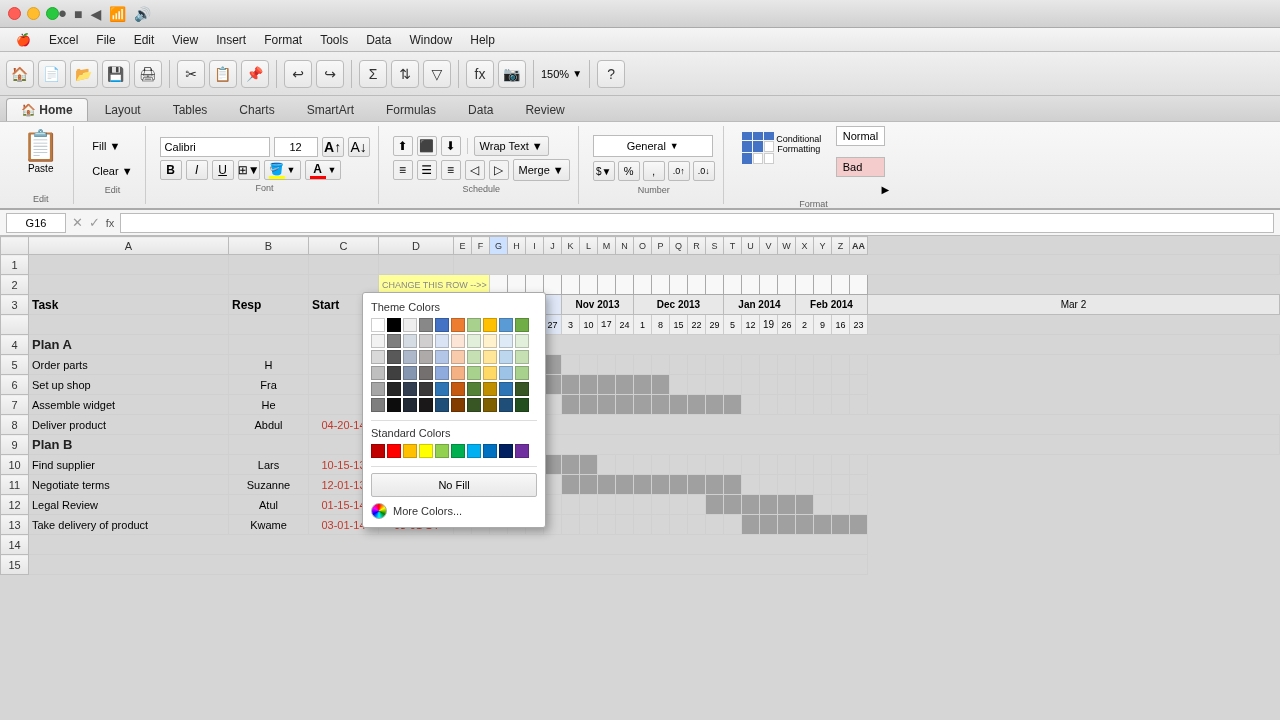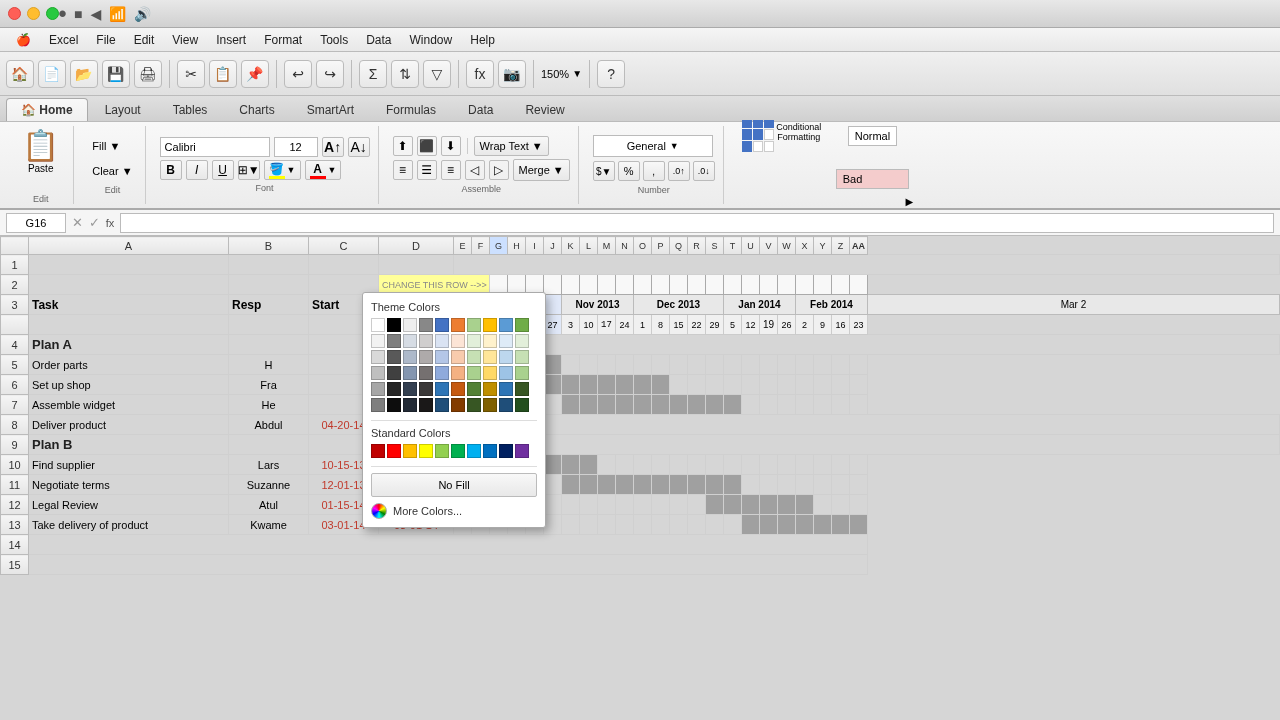--- a/index.html
+++ b/index.html
@@ -240,21 +240,21 @@
       border-radius: 50%;
       background: conic-gradient(red, yellow, green, cyan, blue, magenta, red);
       border: 1px solid #aaa;
     }
 
     .format-normal {
       background: white;
       border: 1px solid #bbb;
       padding: 3px 6px;
       font-size: 11px;
-      margin: 16px;
+      margin: 4px;
       text-align: center;
     }
     .format-bad {
       background: #f4cccc;
       border: 1px solid #bbb;
       padding: 3px 6px;
       font-size: 11px;
       margin: 4px;
     }
     .font-row {
@@ -498,21 +498,21 @@
     <div class="font-row">
       <div class="align-btn">≡</div>
       <div class="align-btn">☰</div>
       <div class="align-btn">≡</div>
       <div class="align-btn">◁</div>
       <div class="align-btn">▷</div>
       <div class="merge-btn">
         <span>Merge ▼</span>
       </div>
     </div>
-    <div style="font-size:9px;color:#666;text-align:center;">Assemble</div>
+    <div style="font-size:9px;color:#666;text-align:center;">Schedule</div>
   </div>
 
   <div class="number-section">
     <div class="number-box">
       <span>General</span>
       <span style="font-size:9px;margin-left:4px;">▼</span>
     </div>
     <div style="display:flex;gap:3px;">
       <div class="font-btn" style="font-size:10px;">$▼</div>
       <div class="font-btn" style="font-size:11px;">%</div>

